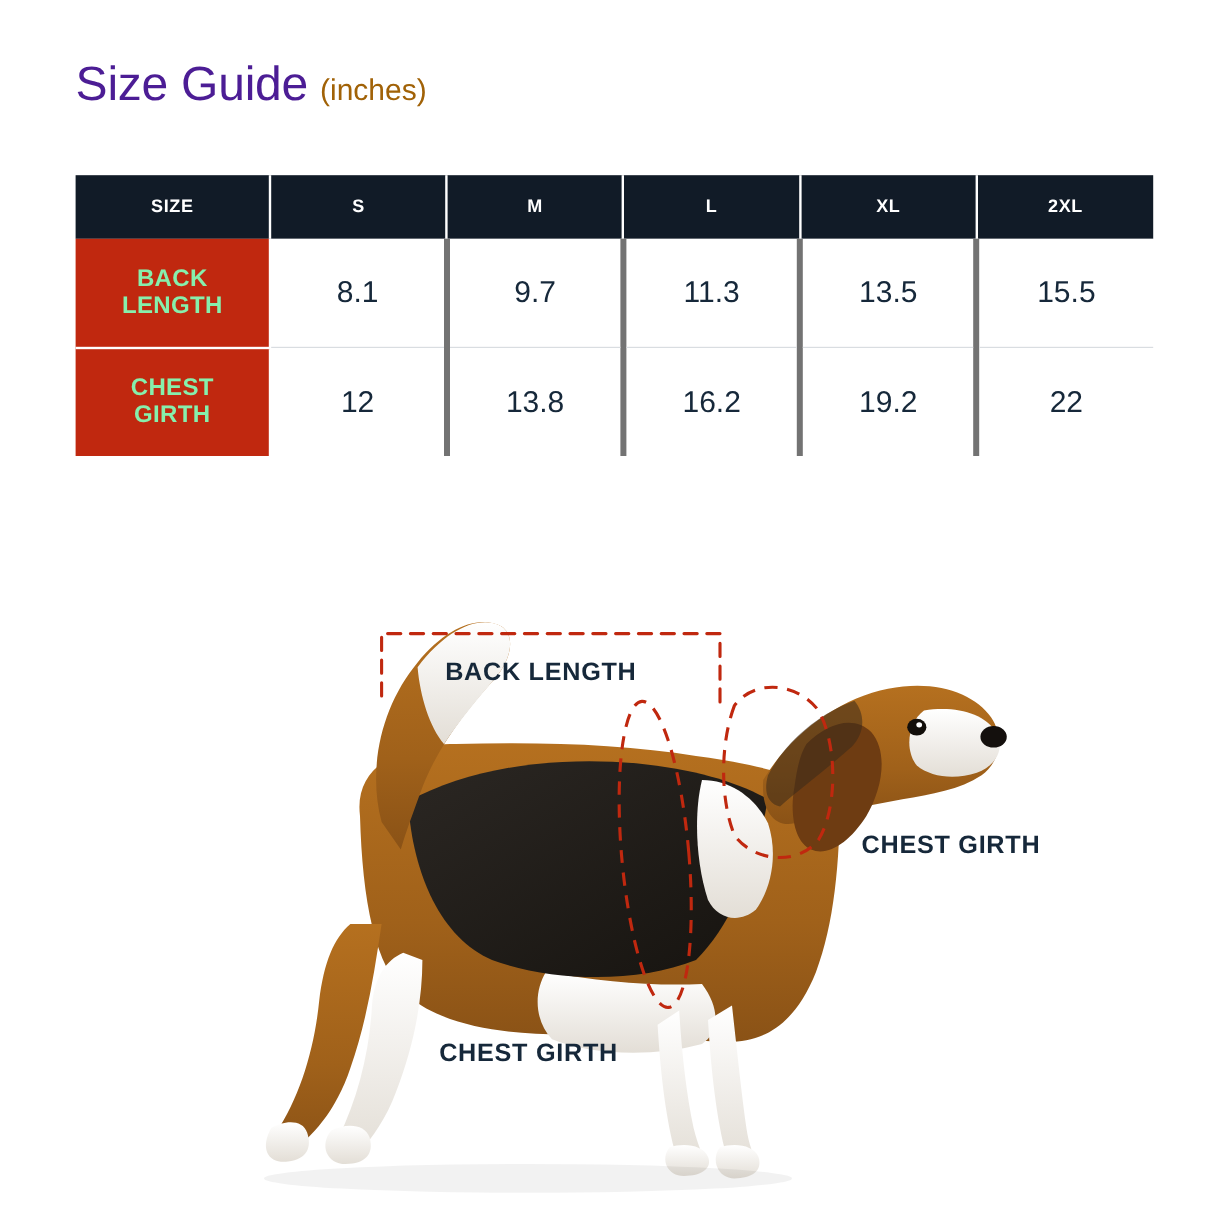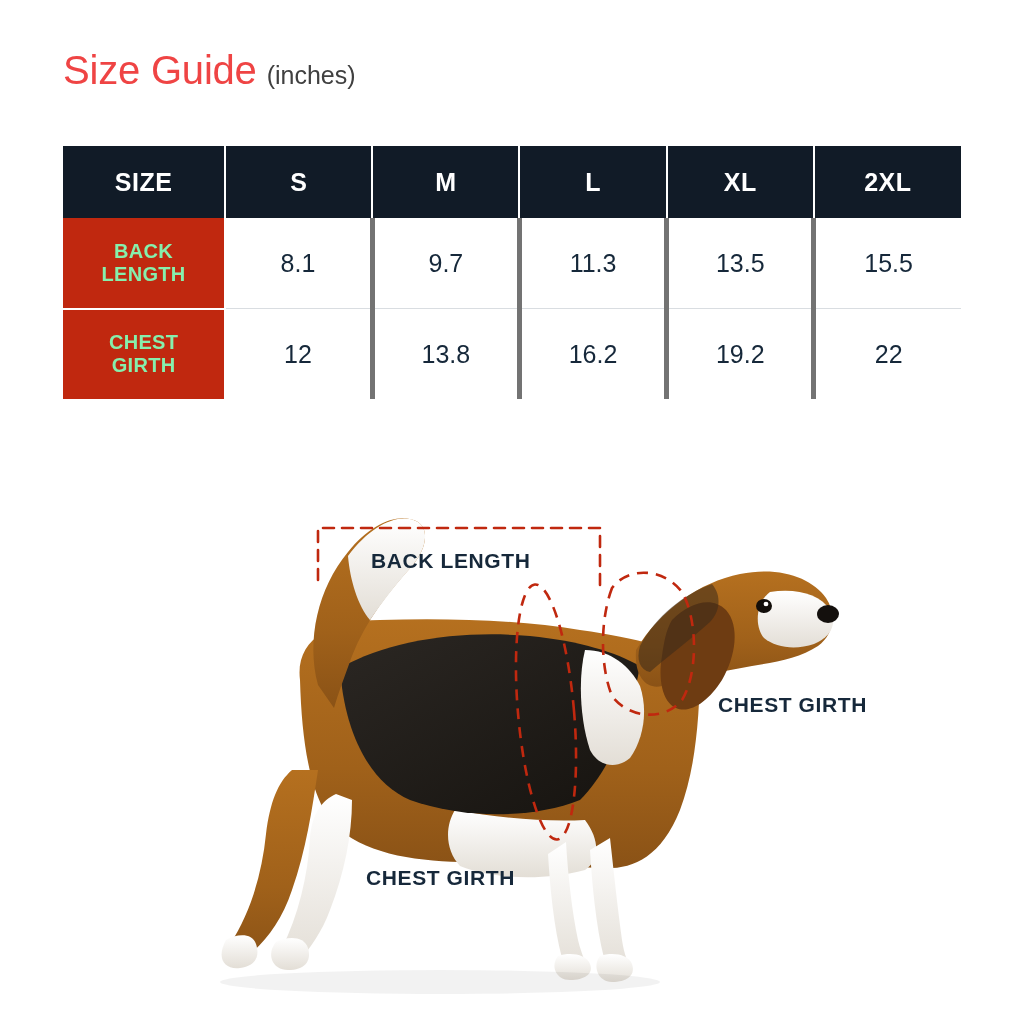--- a/index.html
+++ b/index.html
@@ -26,27 +26,27 @@
     position: absolute;
     left: 63px;
     top: 48px;
     display: flex;
     align-items: baseline;
     gap: 10px;
   }
   .title-main {
     font-size: 40px;
     font-weight: 400;
-    color: #ef4444;
+    color: #4c1d95;
     letter-spacing: -0.2px;
   }
   .title-unit {
     font-size: 25px;
     font-weight: 400;
-    color: #404040;
+    color: #a16207;
   }
 
   
   .size-table {
     position: absolute;
     left: 63px;
     top: 146px;
     width: 898px;
     border-collapse: collapse;
     table-layout: fixed;
@@ -54,22 +54,22 @@
   .size-table th,
   .size-table td {
     padding: 0;
     margin: 0;
     text-align: center;
     vertical-align: middle;
   }
   .size-table thead th {
     background: #111b27;
     color: #ffffff;
-    height: 72px;
-    font-size: 25px;
+    height: 53px;
+    font-size: 15px;
     font-weight: 700;
     letter-spacing: 0.5px;
     border-right: 2px solid #ffffff;
   }
   .size-table thead th:last-child { border-right: none; }
 
   .col-label { width: 162px; }
   .col-val { width: 147px; }
 
   .row-label {

